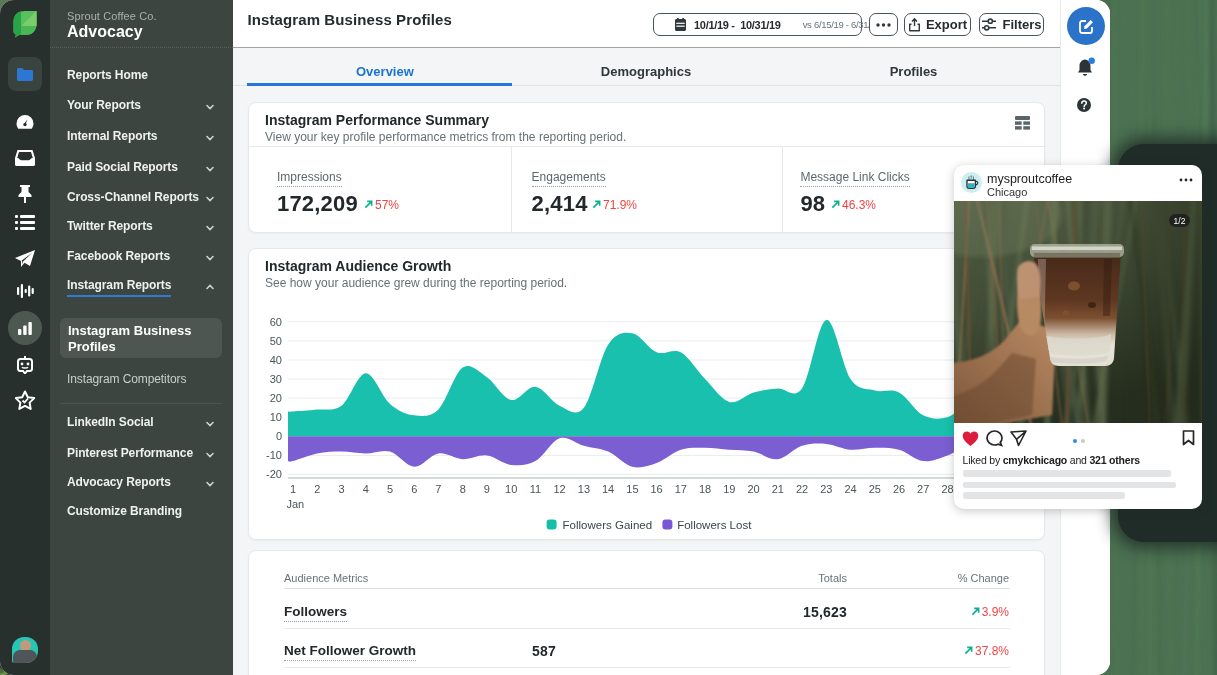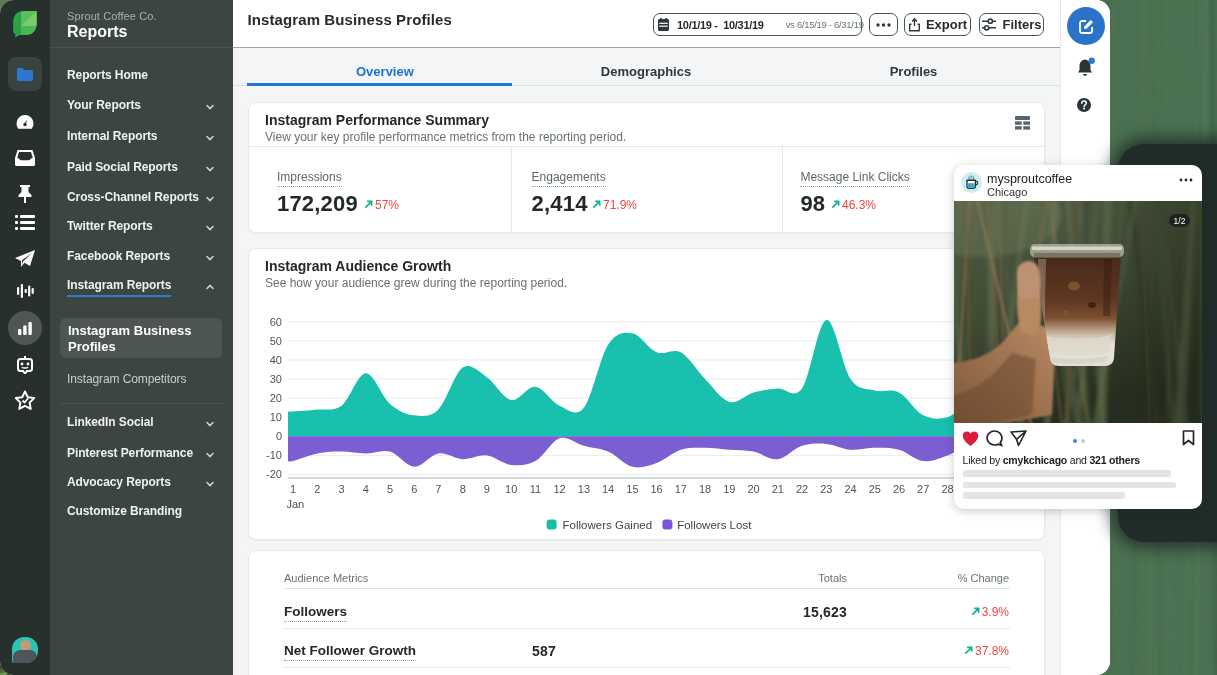--- a/index.html
+++ b/index.html
@@ -186,21 +186,21 @@
       <div style="position:absolute;left:35px;top:91.6px;font-size:13.5px;font-weight:700;color:#23282b" class="dotted">Net Follower Growth</div>
       <div style="position:absolute;left:283px;top:91.6px;width:315px;text-align:left;font-size:14px;font-weight:700;color:#23282b;letter-spacing:.2px">587</div>
       <div class="metchg" style="left:283px;top:93px;width:477px;text-align:right"><svg width="9" height="9" viewBox="0 0 10 10" style="margin-right:2px">
               <path d="M1.5 8.5 L8.5 1.5 M3.5 1.5 L8.5 1.5 L8.5 6.5" fill="none" stroke="#0eb08e" stroke-width="1.8"></path>
             </svg>37.8%</div>
       <div style="position:absolute;left:35px;top:115.9px;width:726px;border-top:1px solid #e8ebec"></div>
     </div>
 
     <div id="chead">
           <h1>Instagram Business Profiles</h1>
-      <div class="btn" style="left:420px;width:209px;padding-left:2px">
+      <div class="btn" style="left:420px;width:209px;padding-left:19px">
         <svg width="15" height="15" viewBox="0 0 15 15" style="flex-shrink:0">
               <path d="M2 3.5 C2 2.7 2.7 2 3.5 2 L4 2 L4 1 L5.7 1 L5.7 2 L9.3 2 L9.3 1 L11 1 L11 2 L11.5 2 C12.3 2 13 2.7 13 3.5 L13 12.5 C13 13.3 12.3 14 11.5 14 L3.5 14 C2.7 14 2 13.3 2 12.5 Z M3.6 6.8 L11.4 6.8 M3.6 9.6 L11.4 9.6" fill="#2f383c" stroke="#fff" stroke-width="0"></path>
               <path d="M3.3 6.3 L11.7 6.3" stroke="#fff" stroke-width="1.2"></path>
               <path d="M3.3 9.2 L11.7 9.2" stroke="#fff" stroke-width="1.2"></path>
             </svg>
         <span style="margin-left:6px;font-size:11px;letter-spacing:-0.3px">10/1/19&nbsp;-&nbsp; 10/31/19</span>
         <span style="margin-left:22px;font-size:9.5px;font-weight:400;color:#69747a;letter-spacing:-0.3px">vs 6/15/19 - 6/31/19</span>
       </div>
       <div class="btn" style="left:636px;width:29px;justify-content:center">
         <svg width="15" height="4" viewBox="0 0 15 4">
@@ -230,21 +230,21 @@
     </div>
     <div class="tabs">
       <div class="tab" style="left:123px;width:46px;color:#1b74d2;text-align:center">Overview</div>
       <div class="tab" style="left:338px;width:150px;text-align:center">Demographics</div>
       <div class="tab" style="left:643px;width:75px;text-align:center">Profiles</div>
       <div class="tabline"></div>
     </div>
   </div>
   <div id="menu">
     <div class="co">Sprout Coffee Co.</div>
-    <div class="ttl">Reports</div>
+    <div class="ttl">Advocacy</div>
     <div class="hdrline"></div>
     <div class="nav" style="top:68px">Reports Home</div>
     <div class="nav" style="top:98px">Your Reports</div>
     <div class="nav" style="top:129px">Internal Reports</div>
     <div class="nav" style="top:160px">Paid Social Reports</div>
     <div class="nav" style="top:190px">Cross-Channel Reports</div>
     <div class="nav" style="top:219px">Twitter Reports</div>
     <div class="nav" style="top:249px">Facebook Reports</div>
     <div class="nav" style="top:278px;border-bottom:2px solid #2e7cd1;padding-bottom:3px">Instagram Reports</div>
     <svg class="chev" style="top:102px" viewBox="0 0 10 10">

